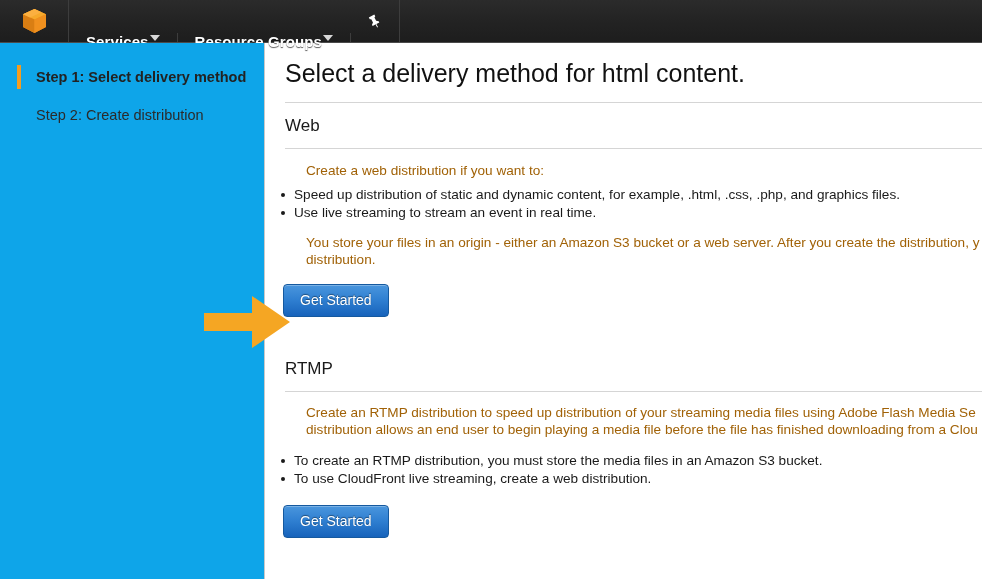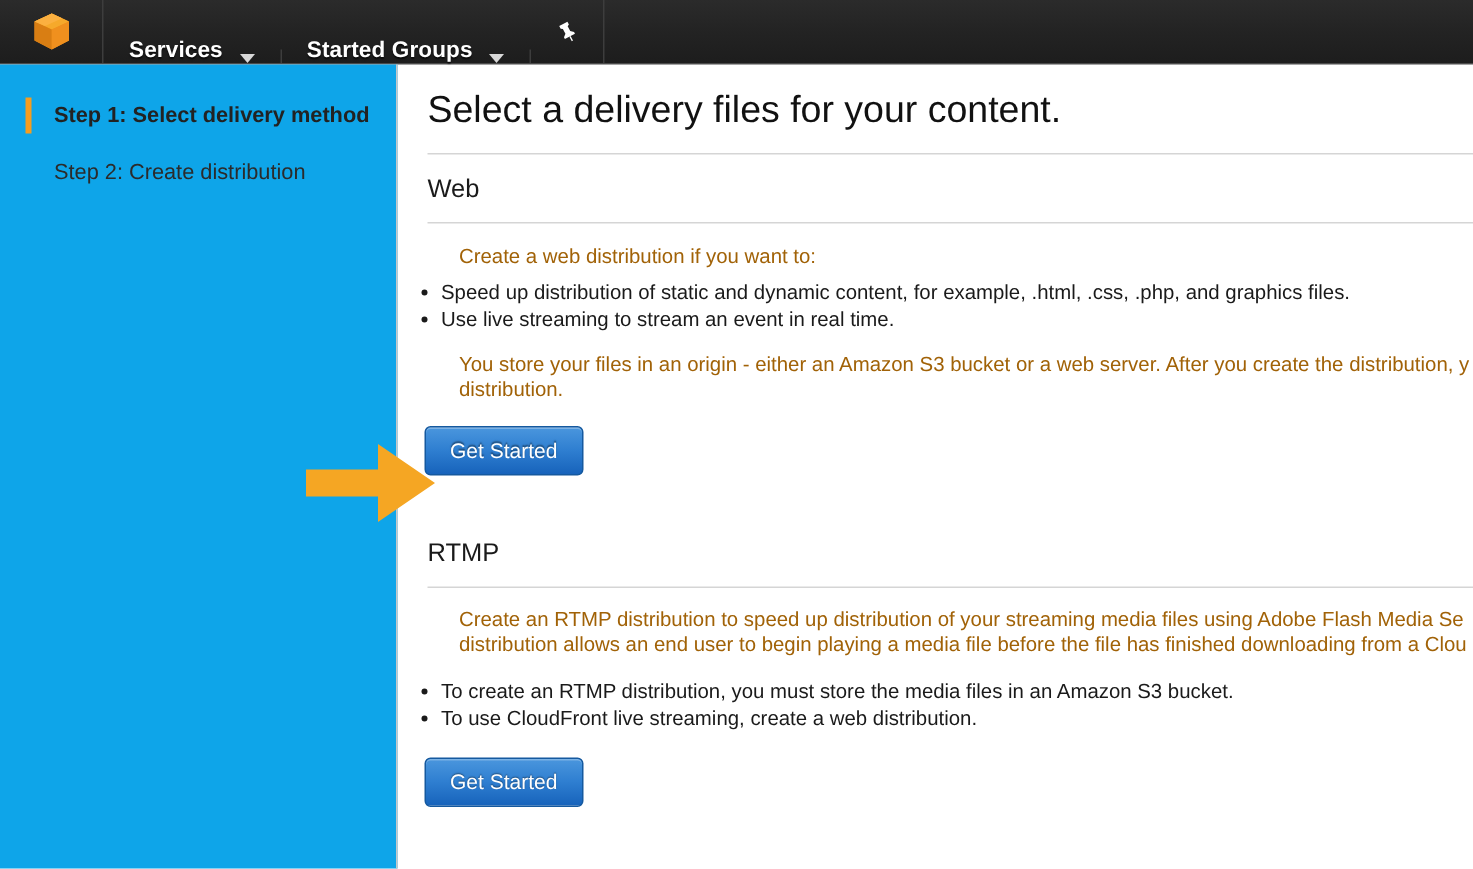--- a/index.html
+++ b/index.html
@@ -29,22 +29,22 @@
   }
   .nav-logo {
     width: 68px;
     display: flex;
     align-items: center;
     justify-content: center;
     border-right: 1px solid #3d3d3d;
   }
   .nav-item {
     display: flex;
-    align-items: flex-end;
-    gap: 11px;
+    align-items: flex-start;
+    gap: 1px;
     padding: 0 17px;
     border-right: 1px solid #3d3d3d;
     color: #ffffff;
     font-size: 15px;
     font-weight: bold;
     letter-spacing: .1px;
     text-shadow: 0 1px 1px rgba(0,0,0,.65);
     cursor: pointer;
     white-space: nowrap;
     margin-top: 33px;
@@ -207,21 +207,21 @@
       <polygon points="13.5,1 20.5,4.2 9,9.4 2,6.3" fill="#fbb040"></polygon>
     </svg>
   </div>
 
   <div class="nav-item">
     <span>Services</span>
     <span class="caret"></span>
   </div>
 
   <div class="nav-item">
-    <span>Started Groups</span>
+    <span>Resource Groups</span>
     <span class="caret"></span>
   </div>
 
   <div class="nav-pin">
     <svg width="17" height="17" viewBox="0 0 17 17">
       <g fill="#ffffff" transform="rotate(-28 8.5 8.5)">
         <path d="M5.4 2.2h6.2v2.1l-1.3.7v3.6l2 1.7v1.3H4.7v-1.3l2-1.7V5l-1.3-.7z"></path>
         <rect x="8.1" y="11.6" width="0.9" height="3.4"></rect>
       </g>
     </svg>
@@ -232,21 +232,21 @@
   <div class="step active">
     <span>Step 1: Select delivery method</span>
   </div>
   <div class="step done">
     <span>Step 2: Create distribution</span>
   </div>
 </div>
 
 <div class="content">
 
-  <h1 class="page-title">Select a delivery files for your content.</h1>
+  <h1 class="page-title">Select a delivery method for html content.</h1>
   <div class="rule"></div>
 
   <div class="section-head">Web</div>
   <div class="rule"></div>
 
   <div class="para">Create a web distribution if you want to:</div>
 
   <ul class="bullets">
     <li>Speed up distribution of static and dynamic content, for example, .html, .css, .php, and graphics files.</li>
     <li>Use live streaming to stream an event in real time.</li>

